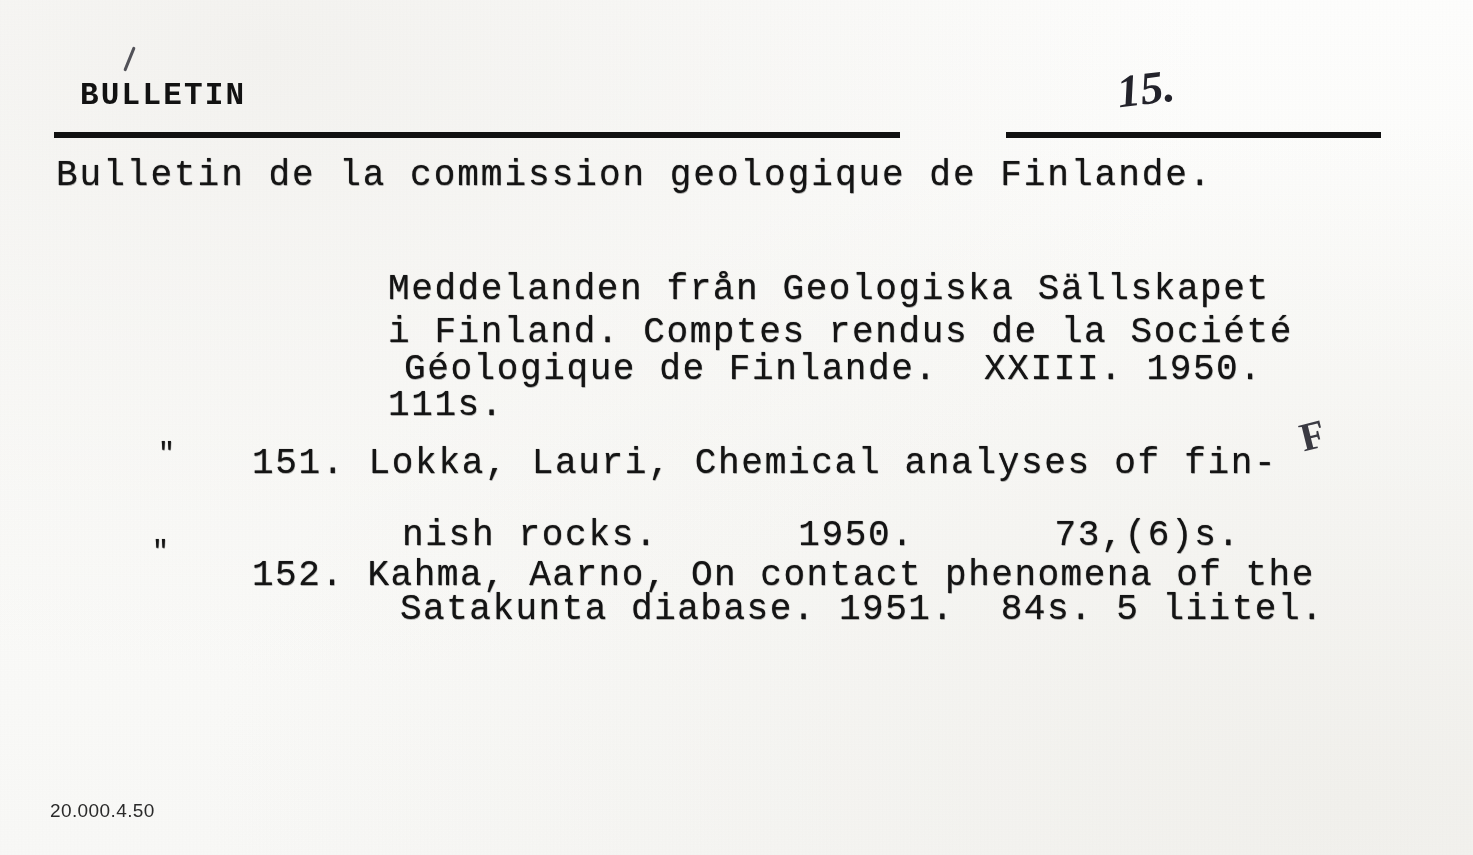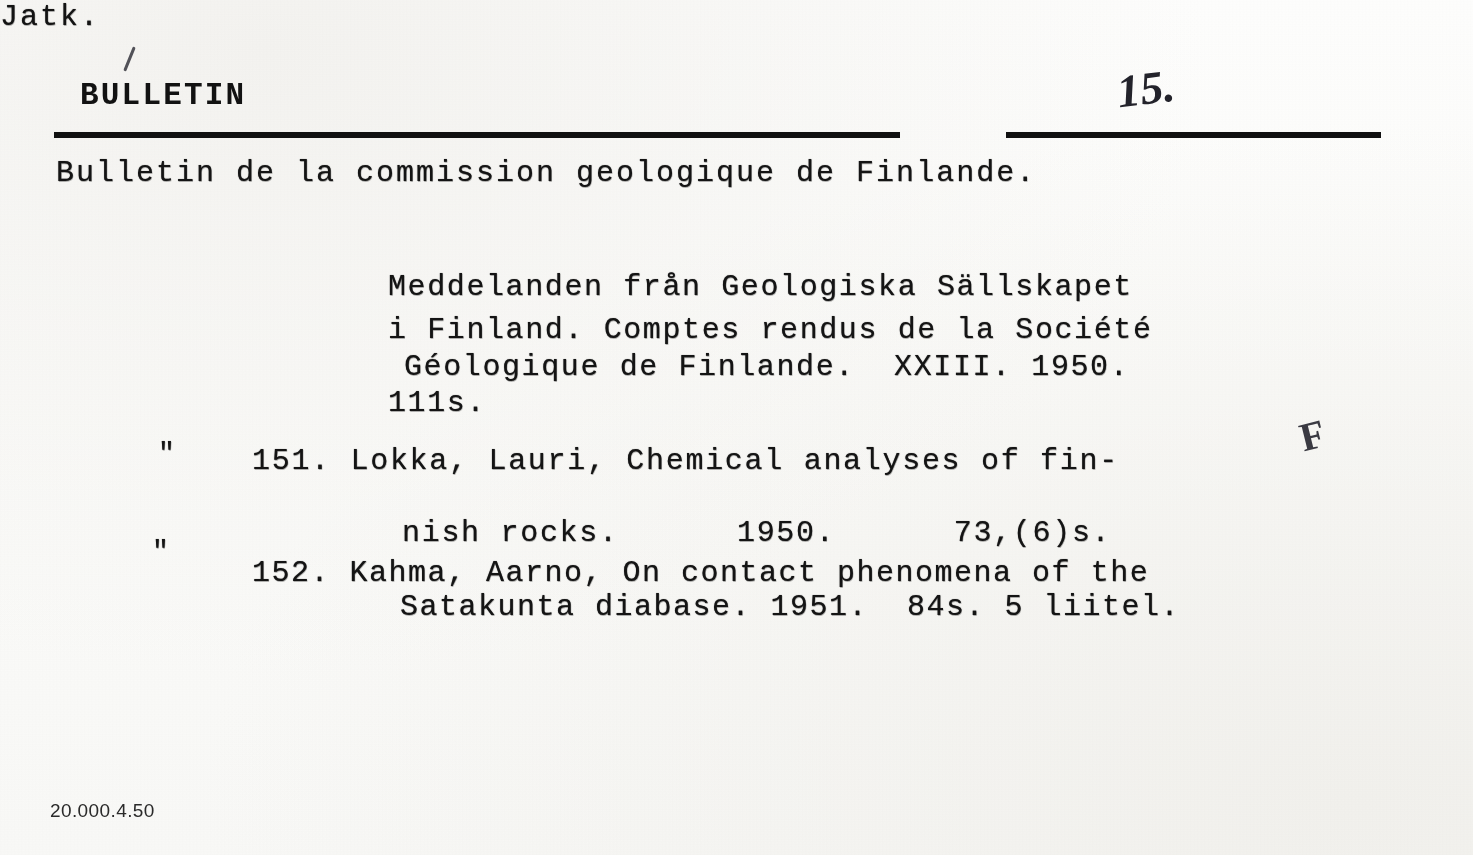--- a/index.html
+++ b/index.html
@@ -89,21 +89,21 @@
     height: 26px;
     background: #35353d;
     transform: rotate(22deg);
     border-radius: 2px;
     opacity: .85;
   }
 
   
   .line {
     position: absolute;
-    font-size: 30px;
+    font-size: 36px;
     line-height: 1.0;
   }
   #line-series      { left: 56px;  top: 158px; letter-spacing: 2.0px; }
   #entry150-head    { left: 128px; top: 216px; letter-spacing: 2.0px; }
   #entry150-l2      { left: 388px; top: 272px; letter-spacing: 1.6px; }
   #entry150-l3      { left: 388px; top: 315px; letter-spacing: 1.6px; }
   #entry150-l4      { left: 404px; top: 352px; letter-spacing: 1.6px; }
   #entry150-l5      { left: 388px; top: 388px; letter-spacing: 1.6px; }
 
   #entry151-dq      { left: 158px; top: 440px; font-size: 28px; }
@@ -169,16 +169,15 @@
   <div id="entry151-dq" class="line typed ink">"</div>
   <div id="entry151-head" class="line typed ink">151. Lokka, Lauri, Chemical analyses of fin-</div>
   <div id="entry151-l2" class="line typed ink">nish rocks.      1950.      73,(6)s.</div>
 
   <div id="entry152-dq" class="line typed ink">"</div>
   <div id="entry152-head" class="line typed ink">152. Kahma, Aarno, On contact phenomena of the</div>
   <div id="entry152-l2" class="line typed ink">Satakunta diabase. 1951.  84s. 5 liitel.</div>
 
   <div id="pen-mark-f">F</div>
 
-  <div id="continuation" class="typed ink">Jatk.</div>
 
   <div id="footer-code">20.000.4.50</div>
 </div>
 
 </body></html>

